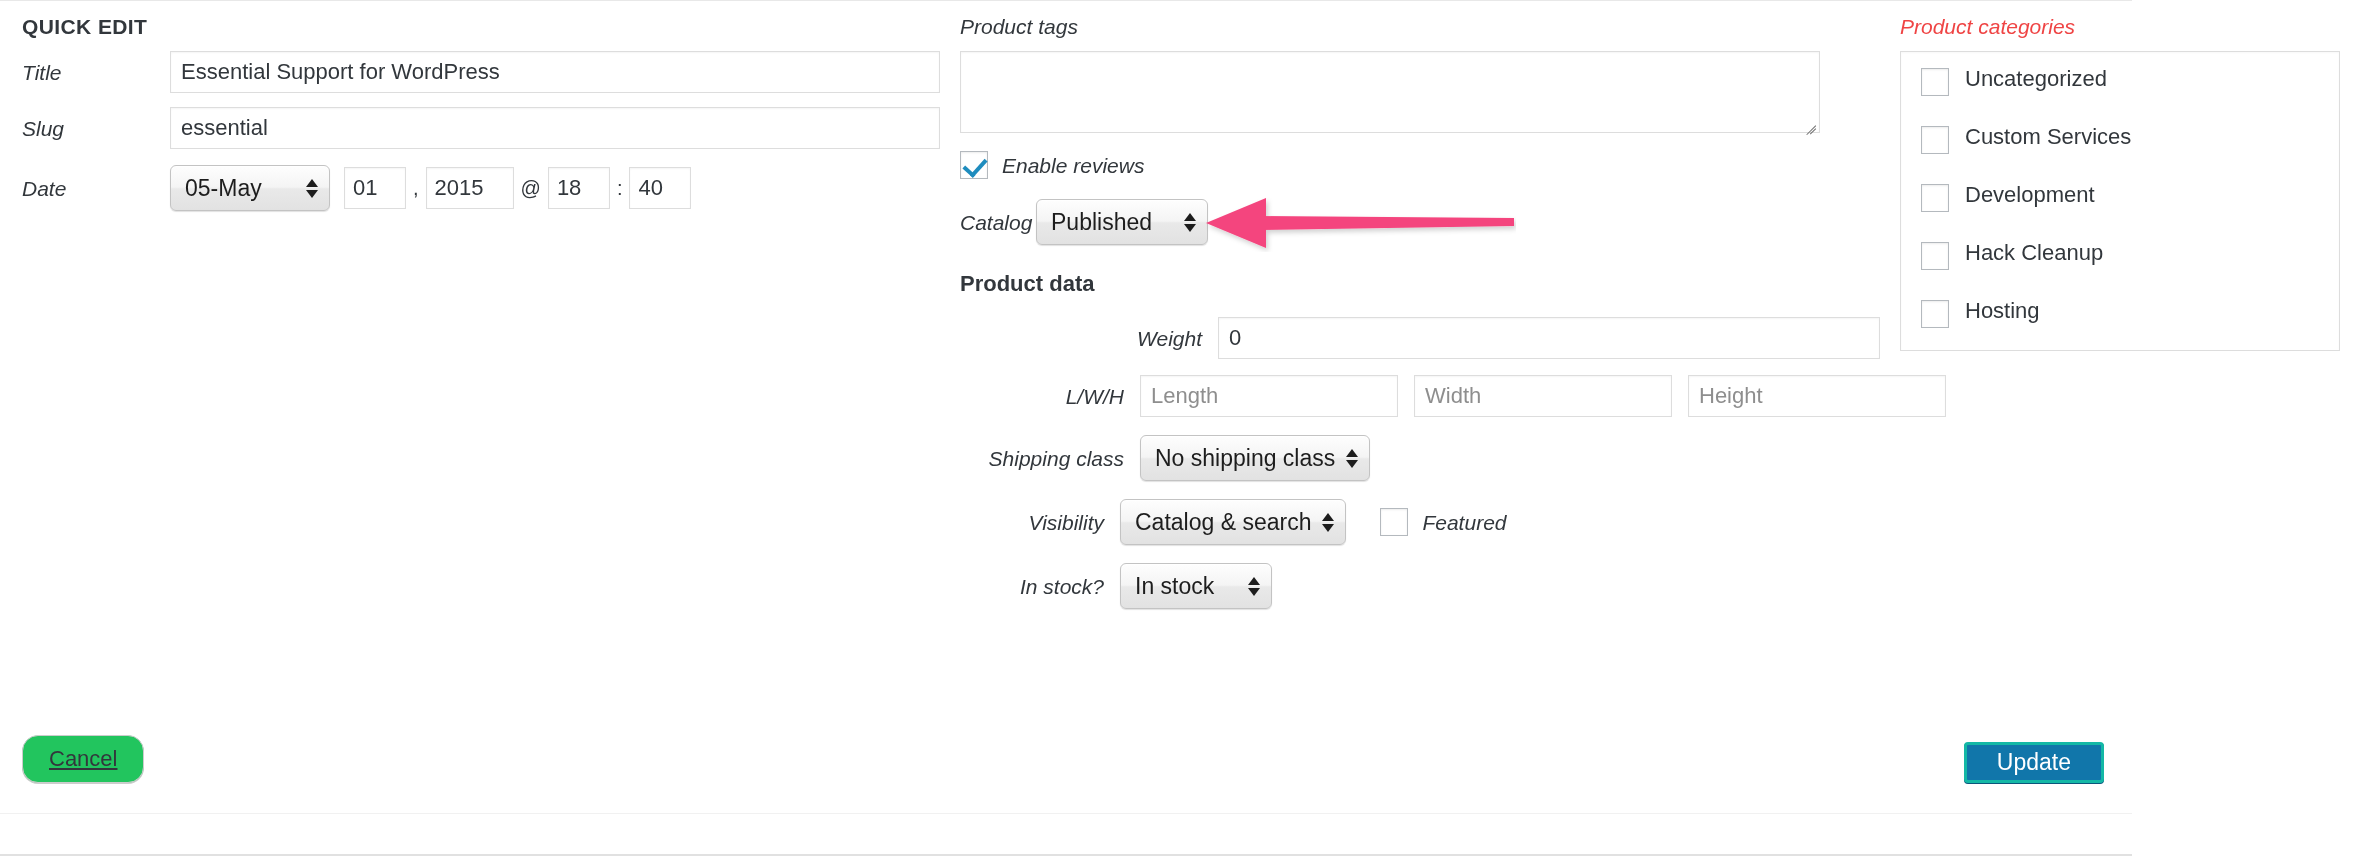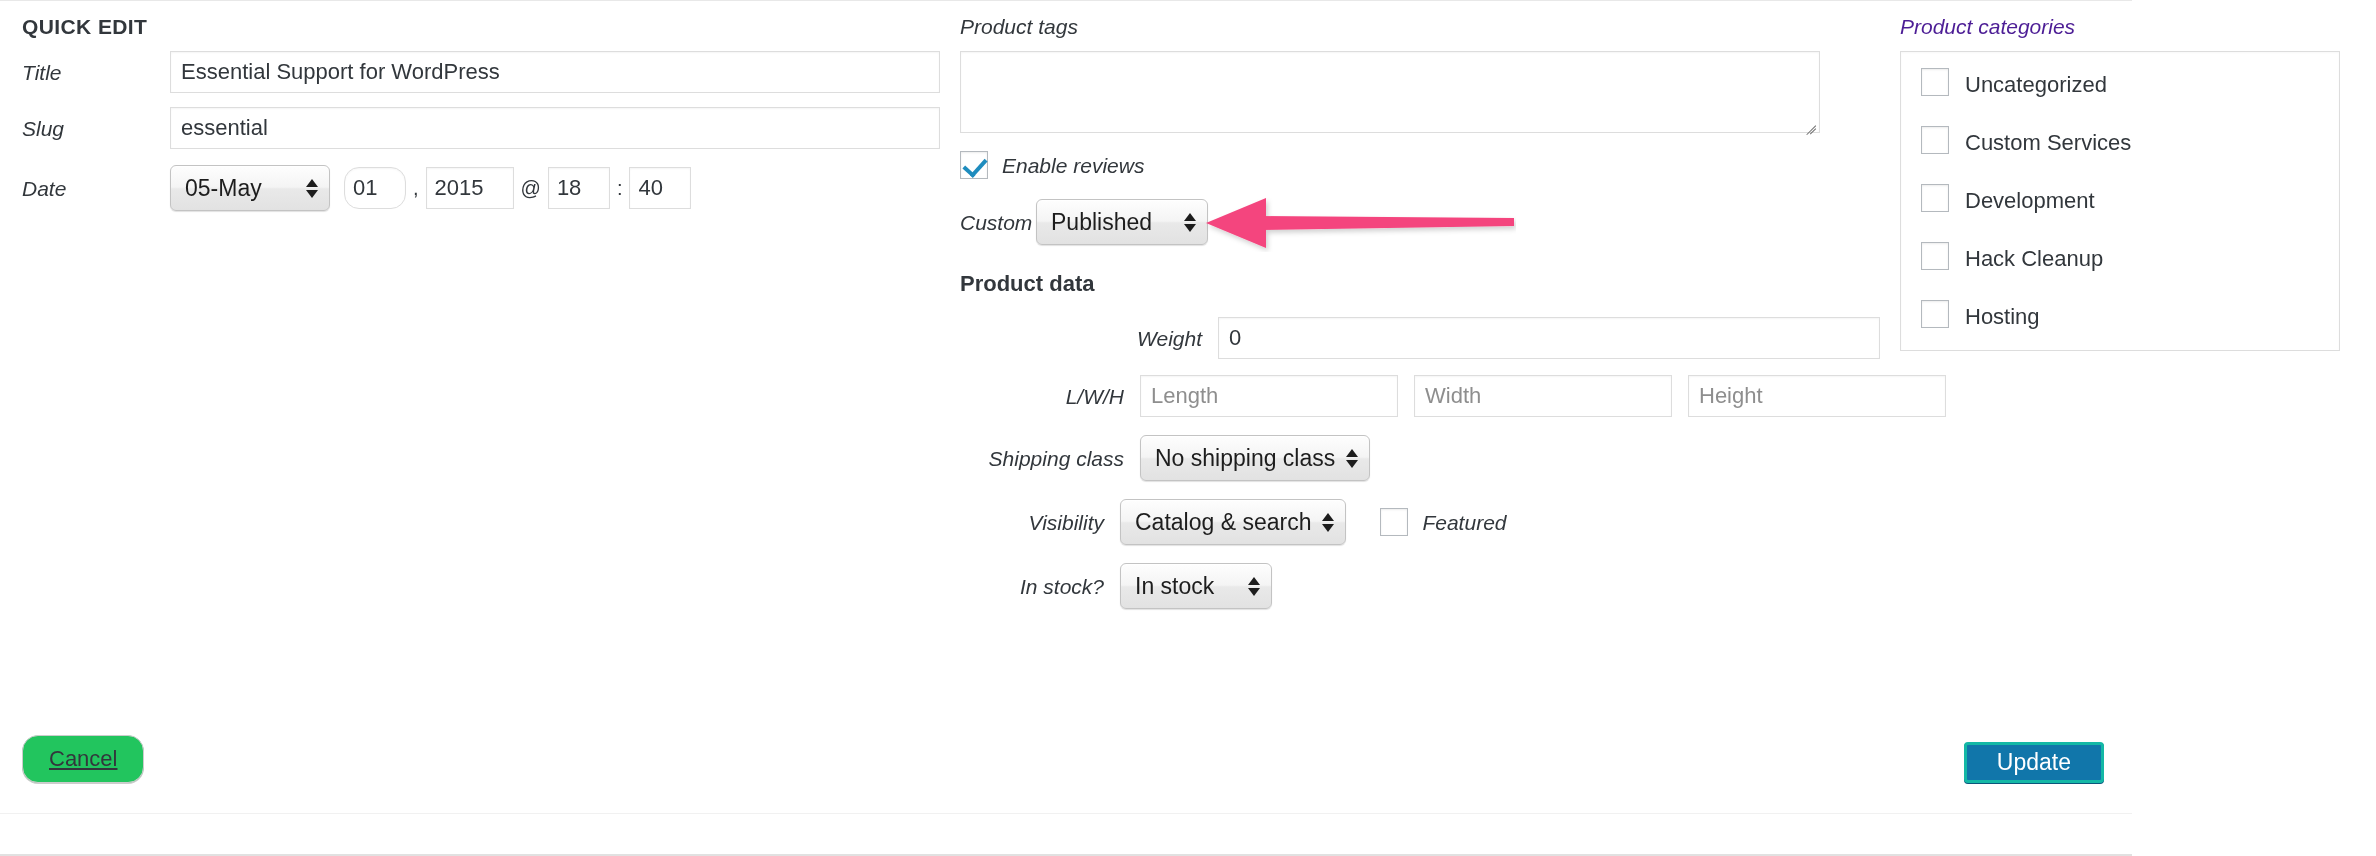--- a/index.html
+++ b/index.html
@@ -182,33 +182,33 @@
 
   
   .mrow { display:flex; align-items:center; margin-top: 16px; }
   .mlabel {
     font-style: italic; font-size: 21px; color:#32373c; line-height:1;
     width: 258px; text-align: right; padding-right: 16px; flex: 0 0 auto;
   }
 
   
   .cat-label {
-    font-style: italic; font-size: 21px; color: #4c1d95;
+    font-style: italic; font-size: 21px; color: #ef4444;
     margin-top: 16px; line-height: 1;
   }
   .cat-box {
     margin-top: 14px;
     width: 440px; height: 300px;
     border: 1px solid #ddd;
     background: #fff;
     overflow: hidden;
     padding: 16px 0 0 20px;
     box-shadow: inset 0 1px 2px rgba(0,0,0,.03);
   }
-  .cat-item { display:flex; align-items:flex-end; margin-bottom: 30px; }
+  .cat-item { display:flex; align-items:flex-start; margin-bottom: 30px; }
   .cat-text { font-size: 22px; color: #32373c; margin-left: 16px; line-height: 1; }
 
   
   .btn-cancel {
     position: absolute; left: 22px; bottom: 73px;
     font-family: "Liberation Sans", "DejaVu Sans", sans-serif;
     font-size: 22px;
     color: #32373c;
     background: #22c55e;
     border: 1px solid #ccc;
@@ -266,21 +266,21 @@
       <div class="flabel w-left">Date</div>
 
       <div class="sel date">
         <span>05-May</span>
         <span class="arrows">
             <i class="up"></i>
             <i class="down"></i>
           </span>
       </div>
 
-      <input class="txt num2" type="text" style="margin-left: 14px; border-radius: 15px;" value="01">
+      <input class="txt num2" type="text" style="margin-left: 14px;" value="01">
       <span class="sep">,</span>
       <input class="txt num4" type="text" value="2015" style="">
       <span class="sep">@</span>
       <input class="txt num2" type="text" value="18" style="">
       <span class="sep">:</span>
       <input class="txt num2" type="text" value="40" style="">
     </div>
 
 
   </div>
@@ -296,21 +296,21 @@
           <span class="l2"></span>
       </span>
     </div>
 
     <div class="field-row" style="margin-top:18px;">
       <span class="cbx checked"></span>
       <span class="cbx-label">Enable reviews</span>
     </div>
 
     <div class="field-row" style="margin-top:20px;">
-      <div class="flabel" style="width:76px;text-align:left;">Custom</div>
+      <div class="flabel" style="width:76px;text-align:left;">Catalog</div>
       <div class="sel status">
         <span>Published</span>
         <span class="arrows">
             <i class="up"></i>
             <i class="down"></i>
           </span>
       </div>
     </div>
 
     <div class="section-title">Product data</div>

